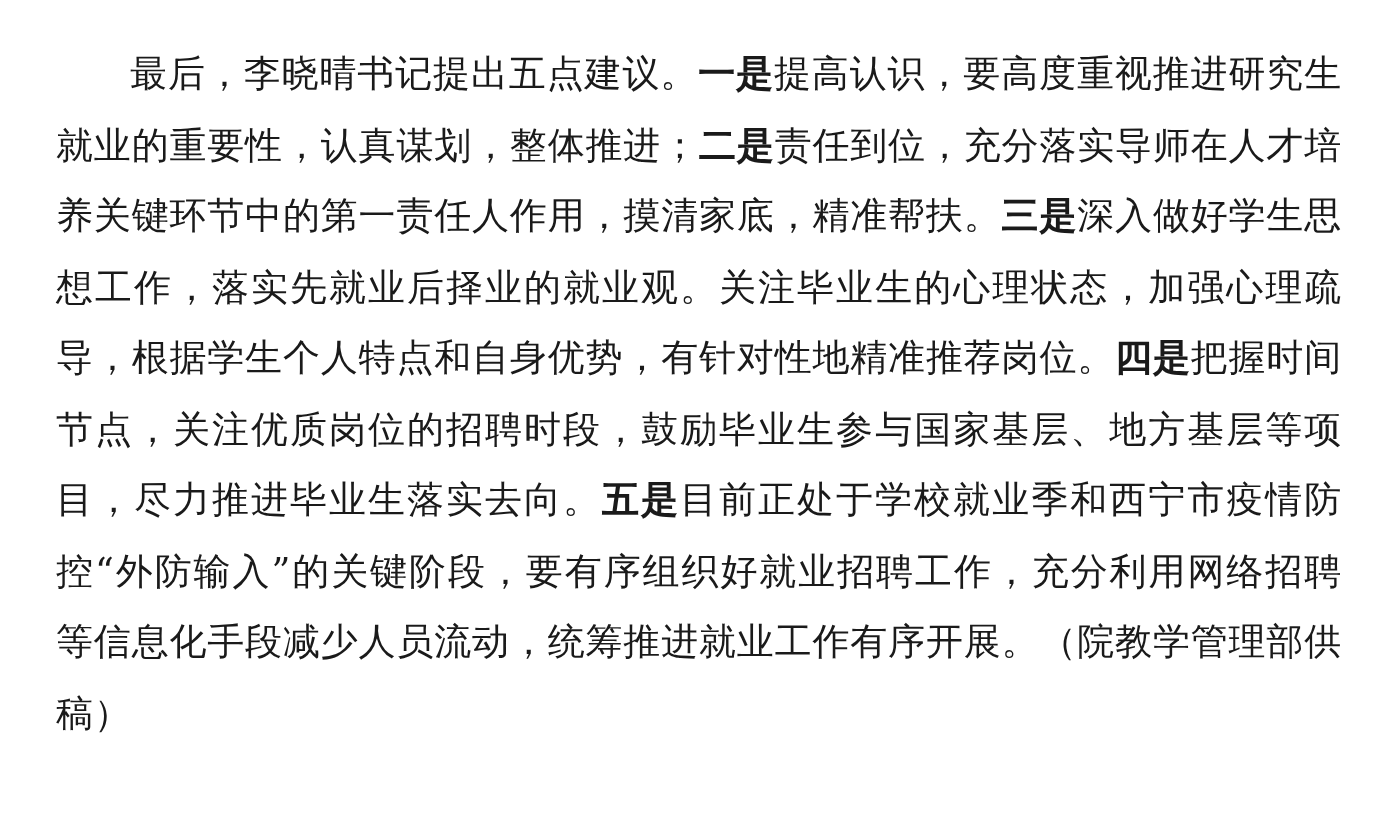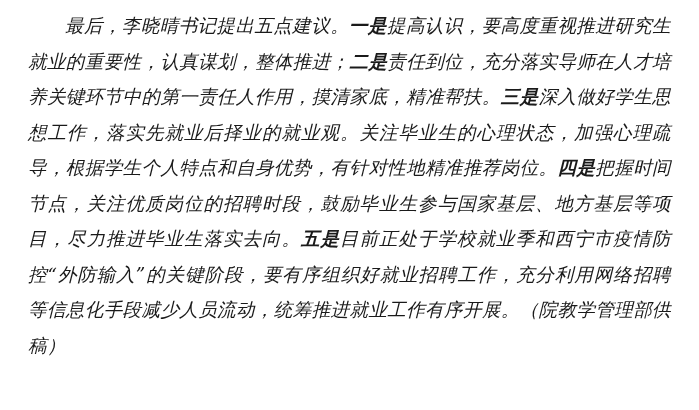--- a/index.html
+++ b/index.html
@@ -10,23 +10,22 @@
   body {
     width: 699px;
     height: 410px;
     overflow: hidden;
     font-family: "DejaVu Serif", "Liberation Serif", serif;
   }
   .page {
     width: 699px;
     height: 410px;
     box-sizing: border-box;
-    padding: 8px 28px 0 28px;
+    padding: 20px 28px 0 28px;
     background: #ffffff;
-    font-style: italic;
   }
   .body-text {
     font-family: "DejaVu Serif", "Liberation Serif", serif;
     font-size: 18.5px;
     line-height: 35.5px;
     color: #1a1a1a;
     text-align: justify;
     text-justify: inter-ideograph;
     letter-spacing: 0.4px;
     text-indent: 2em;

